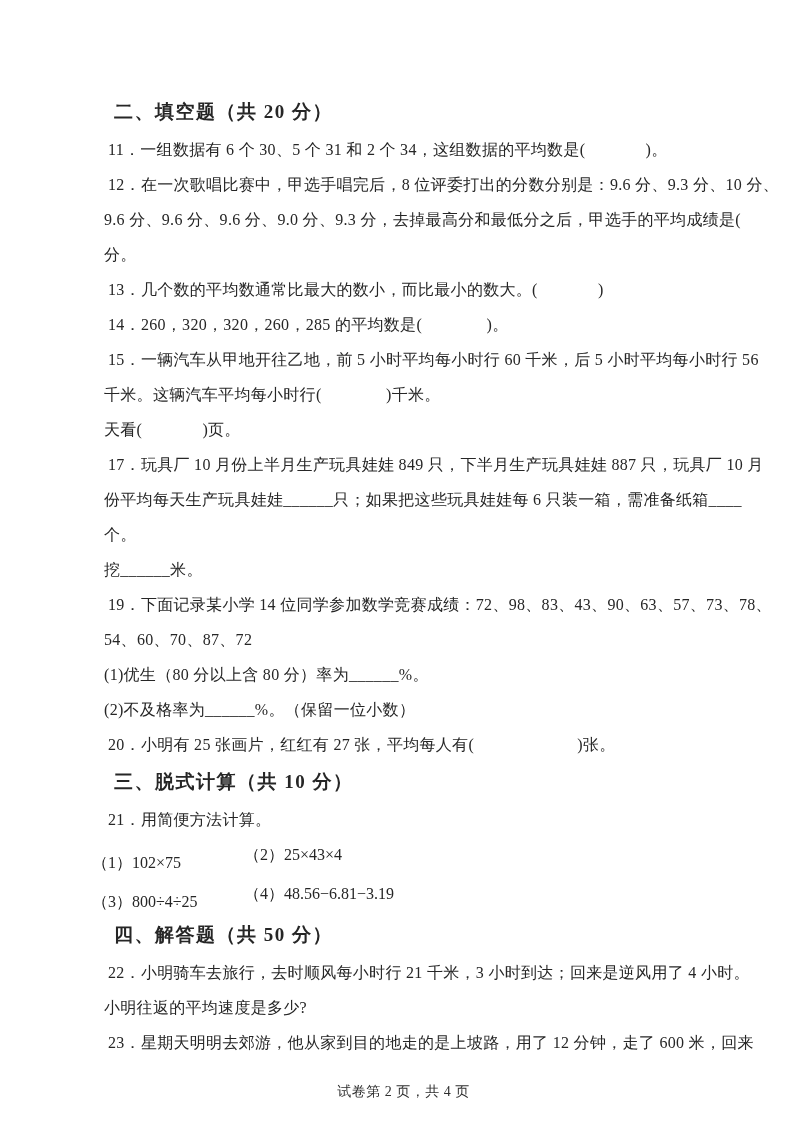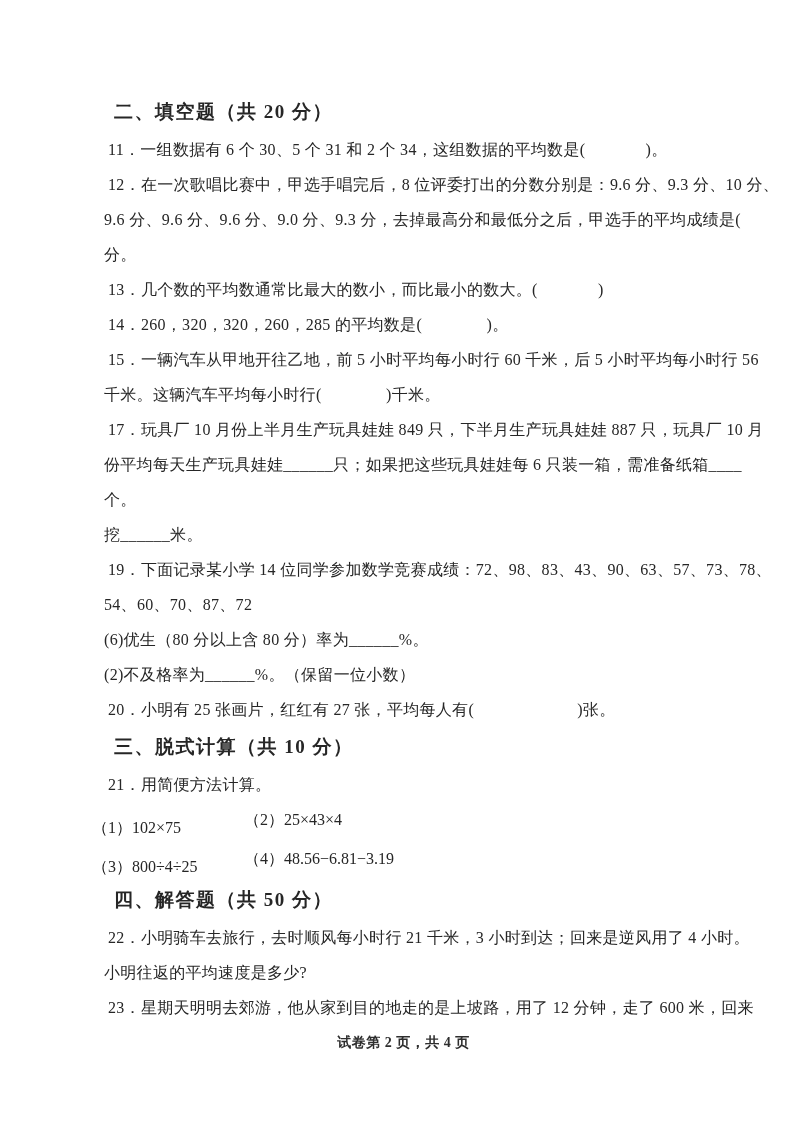--- a/index.html
+++ b/index.html
@@ -42,51 +42,51 @@
     font-size: 16px;
     line-height: 31px;
     white-space: nowrap;
   }
   .cl {
     display: inline-block;
     width: 152px;
     margin-top: 8px;
   }
   .footer {
-    margin-top: 10px;
+    margin-top: 24px;
     font-size: 14px;
     line-height: 20px;
     text-align: center;
     letter-spacing: 0.5px;
     color: #2e2e2e;
-    font-weight: bold;
   }
 </style>
 </head>
 <body>
 
 <div class="page">
 
   <section>
     <h2 class="head">二、填空题（共 20 分）</h2>
     <p class="ln">11．一组数据有 6 个 30、5 个 31 和 2 个 34，这组数据的平均数是(&nbsp;&nbsp;&nbsp;&nbsp;&nbsp;&nbsp;&nbsp;&nbsp;&nbsp;&nbsp;&nbsp;&nbsp;&nbsp;&nbsp;)。</p>
     <p class="ln">12．在一次歌唱比赛中，甲选手唱完后，8 位评委打出的分数分别是：9.6 分、9.3 分、10 分、</p>
     <p class="ln cont">9.6 分、9.6 分、9.6 分、9.0 分、9.3 分，去掉最高分和最低分之后，甲选手的平均成绩是(&nbsp;&nbsp;&nbsp;&nbsp;&nbsp;&nbsp;&nbsp;&nbsp;&nbsp;&nbsp;&nbsp;&nbsp;&nbsp;&nbsp;&nbsp;&nbsp;&nbsp;)</p>
     <p class="ln cont">分。</p>
     <p class="ln">13．几个数的平均数通常比最大的数小，而比最小的数大。(&nbsp;&nbsp;&nbsp;&nbsp;&nbsp;&nbsp;&nbsp;&nbsp;&nbsp;&nbsp;&nbsp;&nbsp;&nbsp;&nbsp;)</p>
     <p class="ln">14．260，320，320，260，285 的平均数是(&nbsp;&nbsp;&nbsp;&nbsp;&nbsp;&nbsp;&nbsp;&nbsp;&nbsp;&nbsp;&nbsp;&nbsp;&nbsp;&nbsp;&nbsp;)。</p>
     <p class="ln">15．一辆汽车从甲地开往乙地，前 5 小时平均每小时行 60 千米，后 5 小时平均每小时行 56</p>
     <p class="ln cont">千米。这辆汽车平均每小时行(&nbsp;&nbsp;&nbsp;&nbsp;&nbsp;&nbsp;&nbsp;&nbsp;&nbsp;&nbsp;&nbsp;&nbsp;&nbsp;&nbsp;&nbsp;)千米。</p>
+    <p class="ln cont">天看(&nbsp;&nbsp;&nbsp;&nbsp;&nbsp;&nbsp;&nbsp;&nbsp;&nbsp;&nbsp;&nbsp;&nbsp;&nbsp;&nbsp;)页。</p>
     <p class="ln">17．玩具厂 10 月份上半月生产玩具娃娃 849 只，下半月生产玩具娃娃 887 只，玩具厂 10 月</p>
     <p class="ln cont">份平均每天生产玩具娃娃______只；如果把这些玩具娃娃每 6 只装一箱，需准备纸箱____</p>
     <p class="ln cont">个。</p>
     <p class="ln cont">挖______米。</p>
     <p class="ln">19．下面记录某小学 14 位同学参加数学竞赛成绩：72、98、83、43、90、63、57、73、78、</p>
     <p class="ln cont">54、60、70、87、72</p>
-    <p class="ln cont">(6)优生（80 分以上含 80 分）率为______%。</p>
+    <p class="ln cont">(1)优生（80 分以上含 80 分）率为______%。</p>
     <p class="ln cont">(2)不及格率为______%。（保留一位小数）</p>
     <p class="ln">20．小明有 25 张画片，红红有 27 张，平均每人有(&nbsp;&nbsp;&nbsp;&nbsp;&nbsp;&nbsp;&nbsp;&nbsp;&nbsp;&nbsp;&nbsp;&nbsp;&nbsp;&nbsp;&nbsp;&nbsp;&nbsp;&nbsp;&nbsp;&nbsp;&nbsp;&nbsp;&nbsp;&nbsp;)张。</p>
   </section>
 
   <section>
     <h2 class="head">三、脱式计算（共 10 分）</h2>
     <p class="ln">21．用简便方法计算。</p>
     <div class="calc">
       <span class="cl">（1）102×75</span>
       <span>（2）25×43×4</span>

